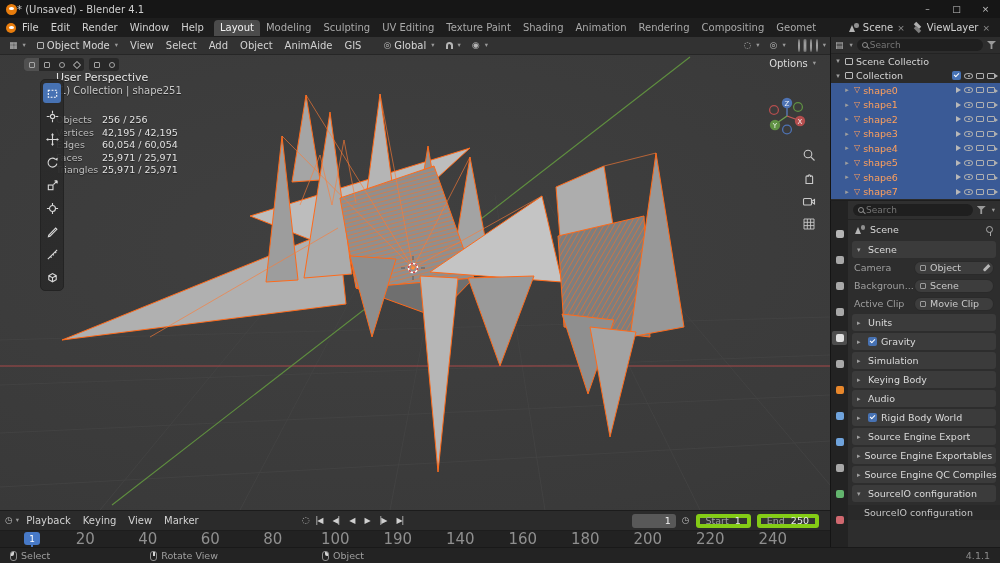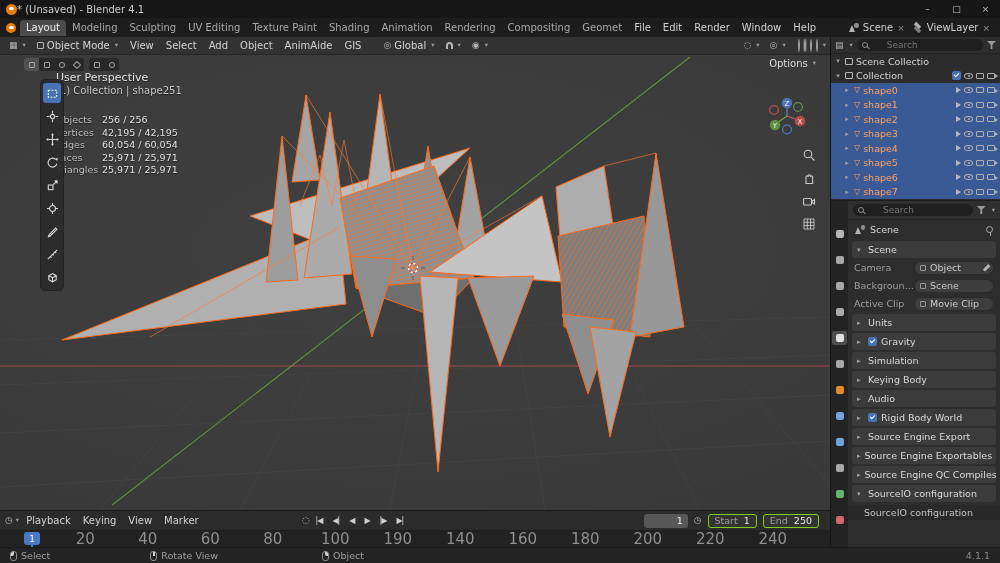--- a/index.html
+++ b/index.html
@@ -63,21 +63,21 @@
 .tool{width:18px;height:20px;border-radius:3px;display:flex;align-items:center;justify-content:center;color:#d8d8d8}
 .tool.active{background:#4772b3;color:#fff}
 .tool svg{width:13px;height:13px;stroke-width:1.2}
 #gizmo{position:absolute;right:22px;top:40px}
 #vpicons{position:absolute;right:13px;top:92px;display:flex;flex-direction:column;gap:8px;color:#c9c9c9}
 .vpic{width:16px;height:15px;display:flex;align-items:center;justify-content:center}
 .vpic svg{width:14px;height:14px;stroke-width:1.1}
 
 #outliner{position:absolute;left:830px;top:37px;width:170px;height:163px;background:#2b2b2b;border-left:1px solid #141414;overflow:hidden}
 #outhead{height:17px;background:#2d2d2d;display:flex;align-items:center;gap:4px;padding:0 4px;border-bottom:1px solid #232323}
-.searchbox{flex:1;display:flex;align-items:center;gap:19px;background:#1f1f1f;border-radius:8px;height:12px;padding:0 5px}
+.searchbox{flex:1;display:flex;align-items:center;gap:2px;background:#1f1f1f;border-radius:8px;height:12px;padding:0 5px}
 .searchbox input{font-size:9px;width:100%;color:#9a9a9a}
 .mag{width:6px;height:6px;border:1px solid #8a8a8a;border-radius:50%;position:relative;flex:none}
 .mag::after{content:"";position:absolute;width:4px;height:1px;background:#8a8a8a;transform:rotate(45deg);right:-3px;bottom:-1px}
 .ic-funnel{width:9px;height:8px;background:#9a9a9a;clip-path:polygon(0 0,100% 0,60% 45%,60% 100%,40% 100%,40% 45%);flex:none}
 .orow{display:flex;align-items:center;height:14.5px;font-size:9.5px;gap:3px;padding:0 3px;color:#d4d4d4;white-space:nowrap}
 .orow .oexp{font-size:7px;color:#9f9f9f;width:8px;text-align:center}
 .orow.sel{background:#3a5a96}
 .oname{overflow:hidden;text-overflow:ellipsis}
 .orow.sel .oname{color:#ffa05c}
 .oicons{margin-left:auto;display:flex;gap:3px;align-items:center}
@@ -114,21 +114,21 @@
 .fic{width:6px;height:6px;border:1px solid #9a9a9a;border-radius:1px;flex:none}
 .ic-dropper{width:3px;height:8px;background:#b5b5b5;border-radius:0 0 2px 2px;transform:rotate(45deg);margin-left:auto;flex:none}
 .subrow{margin:3px 0 0;padding:2px 6px 2px 16px;font-size:9.5px;color:#c4c4c4;background:#292929}
 
 #timeline{position:absolute;left:0;top:510px;width:830px;height:37px;background:#2b2b2b;border-top:1px solid #1c1c1c}
 #tlhead{height:19px;display:flex;align-items:center;gap:1px;padding:0 5px;font-size:10px}
 #playctl{display:flex;align-items:center;gap:2px;margin-left:96px;color:#d0d0d0}
 .pbtn{padding:0 4px;font-size:8px;letter-spacing:-1px;color:#d0d0d0}
 #tlright{margin-left:auto;display:flex;align-items:center;gap:6px;padding-right:6px}
 #framefield{width:44px;height:14px;background:#585858;border-radius:3px;text-align:right;padding:0 5px;font-size:9.5px;color:#f2f2f2}
-.pill{height:14px;background:#333;border:1px solid #84cc16;border-radius:3px;display:flex;align-items:center;gap:6px;padding:0 6px;font-size:9.5px}
+.pill{height:14px;background:#333;border:4px solid #84cc16;border-radius:3px;display:flex;align-items:center;gap:6px;padding:0 6px;font-size:9.5px}
 .pill .pl{color:#9f9f9f}.pill .pv{color:#e8e8e8}
 #ruler{height:17px;background:#222;border-top:1px solid #1d1d1d;position:relative;display:flex;align-items:center;padding-left:54px;overflow:hidden}
 .tick{width:62.5px;flex:none;text-align:center;font-size:15px;color:#8f8f8f}
 #playhead{position:absolute;left:24px;top:1px;width:16px;height:13px;background:#4779c7;border-radius:3px;color:#fff;font-size:9px;display:flex;align-items:center;justify-content:center}
 #playhead::after{content:"";position:absolute;left:7px;top:13px;width:2px;height:4px;background:#4779c7}
 
 #status{position:absolute;left:0;top:547px;width:1000px;height:16px;background:#232323;display:flex;align-items:center;font-size:9.5px;color:#9f9f9f;padding:0 10px;border-top:1px solid #191919}
 .hint{display:flex;align-items:center;gap:4px}
 .mouse{width:7px;height:10px;border:1px solid #8f8f8f;border-radius:3px;position:relative;flex:none}
 .mouse::after{content:"";position:absolute;background:#d5d5d5}
@@ -145,40 +145,40 @@
   <span>* (Unsaved) - Blender 4.1</span>
   <div id="winbtns">
     <span class="winbtn">–</span>
     <span class="winbtn">□</span>
     <span class="winbtn">×</span>
   </div>
 </div>
 
 <div id="menubar">
   <span class="blogo" style="width:10px;height:10px"></span>
+  <div style="display:flex">
+
+  <span class="menu">File</span>
+      <span class="menu">Edit</span>
+      <span class="menu">Render</span>
+      <span class="menu">Window</span>
+      <span class="menu">Help</span>
+    </div>
   <div id="tabs">
 
   <span class="tab active">Layout</span>
       <span class="tab">Modeling</span>
       <span class="tab">Sculpting</span>
       <span class="tab">UV Editing</span>
       <span class="tab">Texture Paint</span>
       <span class="tab">Shading</span>
       <span class="tab">Animation</span>
       <span class="tab">Rendering</span>
       <span class="tab">Compositing</span>
       <span class="tab">Geomet</span>
-    </div>
-  <div style="display:flex">
-
-  <span class="menu">File</span>
-      <span class="menu">Edit</span>
-      <span class="menu">Render</span>
-      <span class="menu">Window</span>
-      <span class="menu">Help</span>
     </div>
   <div id="topsel">
     <div class="selgrp">
       <span class="ic-sceneobj"></span>
       <span>Scene</span>
       <span class="xsmall">×</span>
     </div>
     <div class="selgrp">
       <span class="ic-layers"></span>
       <span>ViewLayer</span>

